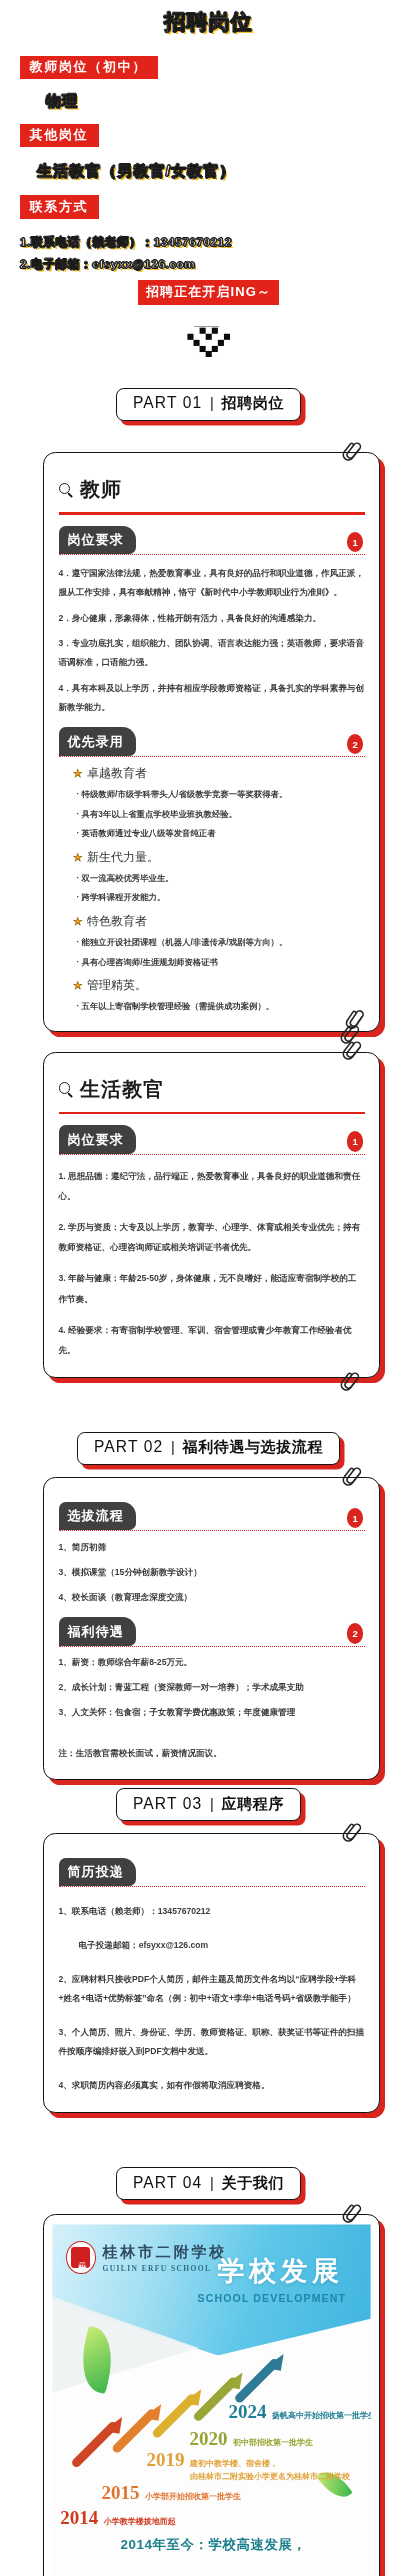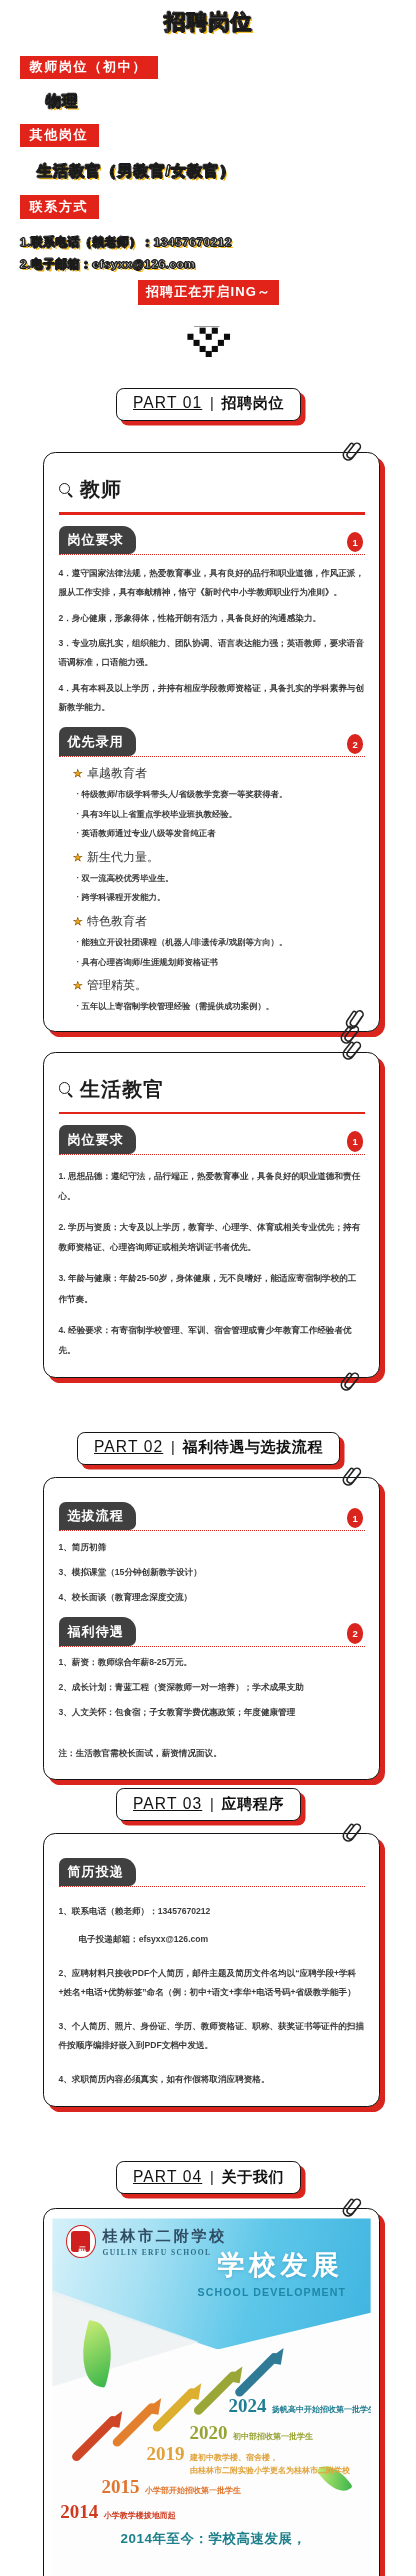--- a/index.html
+++ b/index.html
@@ -29,21 +29,21 @@
   }
   .mt36{margin-top:20px}.mt26{margin-top:14.5px}.mt24{margin-top:13.4px}
   .mt22{margin-top:12.3px}.mt14{margin-top:7.8px}.mt28{margin-top:15.6px}
   .arrow-wrap { text-align:center; margin-top:21px; }
   
   .part-header {
     display:table; margin:0 auto; background:#fff; border:1.4px solid #141414;
     border-radius:7.8px; box-shadow:4.5px 4.5px 0 #d9251d; padding:5.6px 15.6px 6.7px;
     white-space:nowrap;
   }
-  .part-label { font-size:15.6px; font-weight:500; color:#111; letter-spacing:1.1px;text-decoration:underline; }
+  .part-label { font-size:15.6px; font-weight:500; color:#111; letter-spacing:1.1px; }
   .part-sep { font-size:14.5px; font-weight:300; color:#111; margin:0 7.8px; }
   .part-title { font-size:15px; font-weight:800; color:#111; letter-spacing:0.6px; }
   .ph-mt52{margin-top:29px}.ph-mt96{margin-top:54px}.ph-mt14{margin-top:7.8px}
   
   .card {
     position:relative; margin-left:43px; width:337px; background:#fff;
     border:1.4px solid #141414; border-radius:12.3px; box-shadow:5px 5px 0 #d9251d;
     padding:23.4px 14.5px 16.7px;
   }
   .card-mt56{margin-top:31px}.card-mt78{margin-top:20px}.card-mt22{margin-top:12.3px}
@@ -74,39 +74,39 @@
   .sec-num {
     position:absolute; right:1.1px; bottom:1.7px; width:16.7px; height:20.6px;
     background:#d9251d; color:#fff; border-radius:50%; font-size:9.5px; font-weight:600;
     display:flex; align-items:center; justify-content:center;
   }
   .item { font-size:8.6px; font-weight:600; line-height:2.2; color:#3c3c3c; margin-top:6.7px; }
   .item.first { margin-top:9px; }
   .officer .item { line-height:2.35; margin-top:11px; }
   .flow .item { line-height:2.0; margin-top:7.8px; }
   .apply .item { line-height:2.25; margin-top:14.5px; }
-  .item.indent { padding-left:20px; margin-top:9px; }
+  .item.indent { padding-left:20px; margin-top:15px; }
   .note { font-size:8.6px; font-weight:600; color:#3c3c3c; margin-top:22px; line-height:2.2; }
   .star-line { display:flex; align-items:center; gap:4.5px; margin:7.8px 0 0 14.5px; }
   .star-ico { color:#f2a51e; font-size:10.6px; -webkit-text-stroke:0.6px #8a5a00; line-height:1; }
   .star-txt { font-size:12px; font-weight:400; color:#333; }
   .bullet { font-size:8.4px; font-weight:600; color:#3c3c3c; margin:5px 0 0 18px; line-height:1.75; }
   
   .about-card { padding:9px 8.4px 16.7px; }
   .poster { position:relative; width:100%; height:407px; overflow:hidden; background:#fdfdfd; }
   .poster-band {
     position:absolute; left:0; top:0; width:100%; height:131px;
     background:linear-gradient(105deg,#d6f1fa 0%,#a5e0f3 30%,#5ec7e9 62%,#3fb4e0 100%);
     clip-path:polygon(0 0,100% 0,100% 72%,52% 100%,0 58%);
   }
   .poster-band2 {
     position:absolute; left:0; top:51px; width:100%; height:117px;
     background:#eef2f3; clip-path:polygon(0 18%,46% 62%,0 100%); opacity:.9;
   }
-  .logo-row { position:absolute; left:13.4px; top:7px; display:flex; align-items:center; gap:6.7px; }
+  .logo-row { position:absolute; left:13.4px; top:17px; display:flex; align-items:center; gap:6.7px; }
   .seal {
     width:30px; height:33px; border:1.7px solid #d01f1f; border-radius:50%;
     background:#fff; display:flex; align-items:center; justify-content:center;
   }
   .seal-inner {
     width:19px; height:21px; background:#d01f1f; border-radius:3.3px; color:#fff;
     font-size:7.8px; font-weight:800; display:flex; align-items:center; justify-content:center;
     writing-mode:vertical-rl; letter-spacing:1.1px;
   }
   .logo-cn { font-size:15px; font-weight:800; color:#2f4d63; letter-spacing:2.8px; font-family:"Liberation Serif",serif; }

